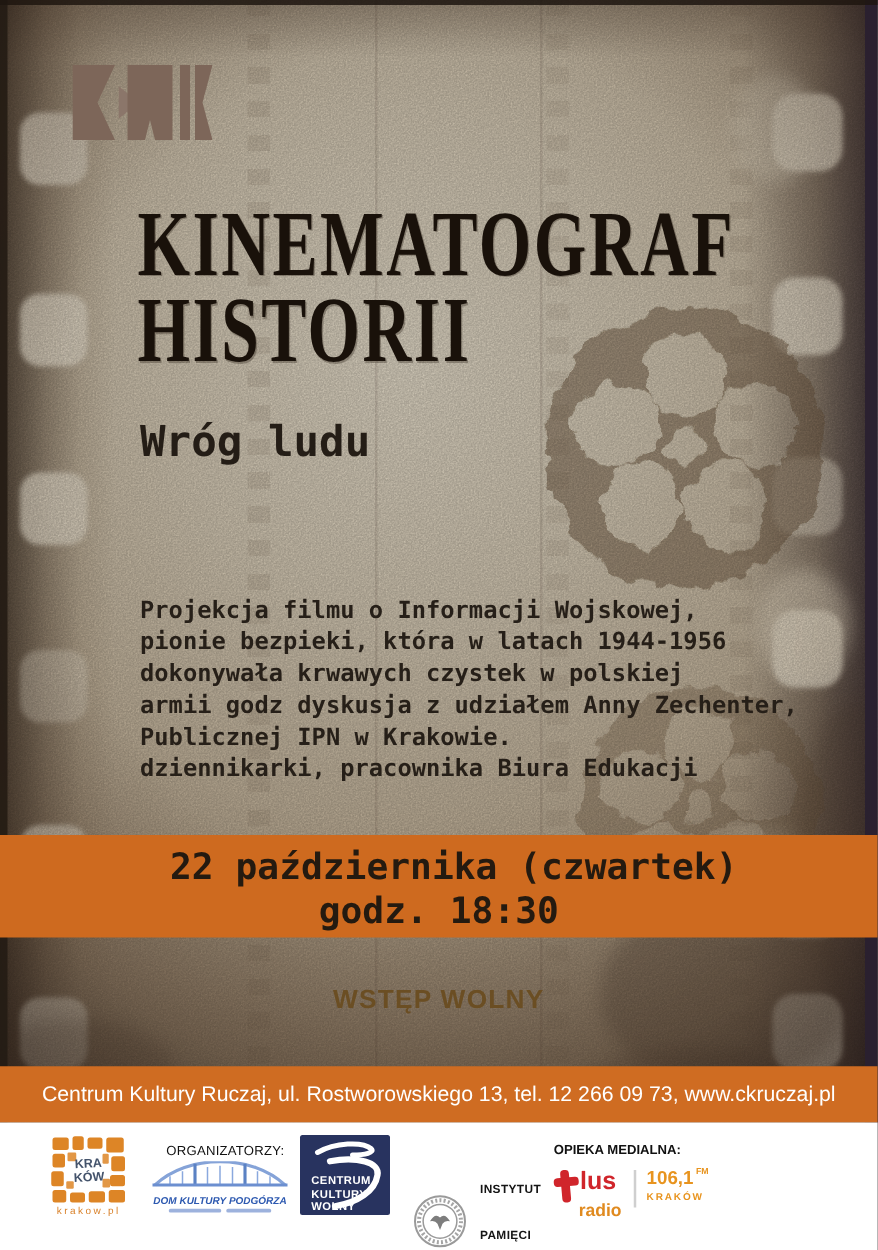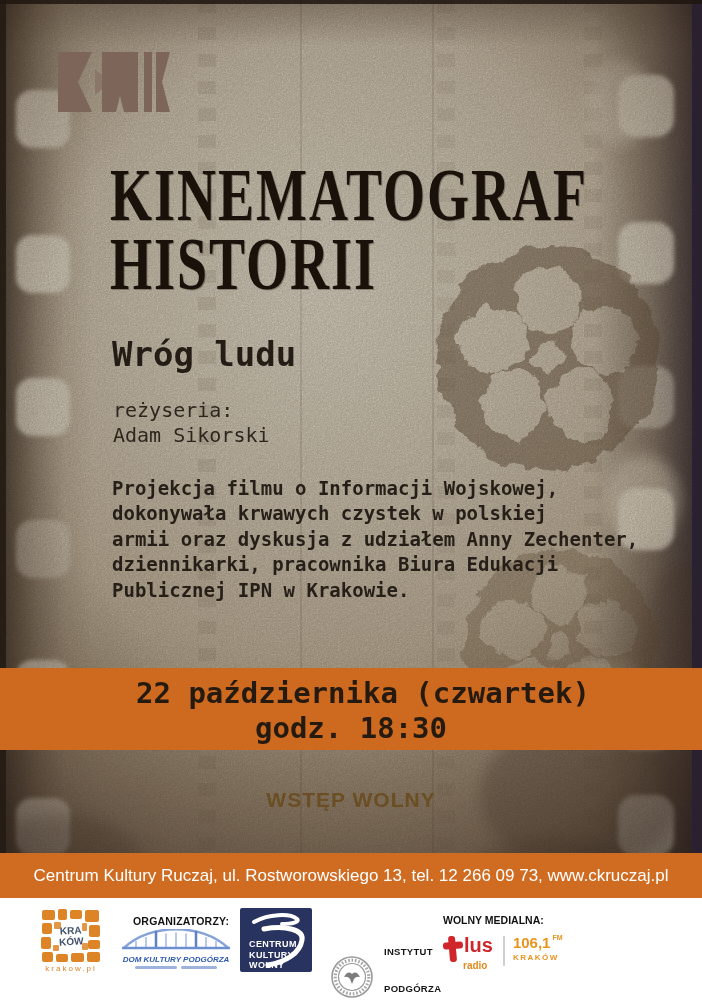--- a/index.html
+++ b/index.html
@@ -47,38 +47,38 @@
   .admission{position:absolute;left:0;top:788px;width:702px;text-align:center;
     font-weight:bold;font-size:21px;letter-spacing:1px;color:#6b4e23;}
   .address{position:absolute;left:0;top:853px;width:702px;height:45px;background:#cf6c22;
     color:#fff;font-size:17px;line-height:45px;text-align:center;white-space:nowrap;}
 
   
   .footer{position:absolute;left:0;top:898px;width:702px;height:102px;background:#fff;}
   .kr-logo{position:absolute;left:40px;top:10px;}
   .kr-url{position:absolute;left:34px;top:66px;width:74px;text-align:center;font-size:8px;
     font-weight:normal;letter-spacing:2px;color:#d9822b;}
-  .org-label{position:absolute;left:133px;top:17px;font-size:10.5px;font-weight:bold;color:#111;letter-spacing:.2px;}
+  .org-label{position:absolute;left:133px;top:17px;font-size:10.5px;font-weight:normal;color:#111;letter-spacing:.2px;}
   .dkp{position:absolute;left:120px;top:31px;width:112px;text-align:center;}
   .dkp-name{font-size:8px;font-weight:bold;font-style:italic;color:#2d59b0;white-space:nowrap;margin-top:0;}
   .dkp-contact{display:flex;gap:4px;justify-content:center;margin-top:2px;}
   .dkp-contact span{display:block;height:3px;border-radius:2px;background:#9db2dd;}
   .ckr{position:absolute;left:240px;top:10px;width:72px;height:64px;background:#28335f;border-radius:2px;}
   .ckr-text{position:absolute;left:9px;top:31px;color:#fff;font-size:9px;font-weight:bold;
     line-height:10.5px;letter-spacing:.4px;}
   .ipn{position:absolute;left:330px;top:24px;display:flex;align-items:center;gap:10px;}
   .ipn-text div{font-size:9.5px;font-weight:bold;line-height:12.5px;color:#151515;letter-spacing:.3px;margin-top:24px;}
   .media-label{position:absolute;left:443px;top:16px;font-size:10.5px;font-weight:bold;color:#111;}
   .plus{position:absolute;left:443px;top:36px;display:flex;align-items:flex-start;}
   .plus-row{display:flex;align-items:flex-start;}
   .plus-cross{position:relative;width:20px;height:27px;margin-top:2px;display:inline-block;}
   .plus-cross::before{content:"";position:absolute;left:6px;top:0;width:7px;height:26px;background:#d0252b;border-radius:3px;transform:rotate(-5deg);}
   .plus-cross::after{content:"";position:absolute;left:0;top:6px;width:20px;height:7px;background:#d0252b;border-radius:3px;transform:rotate(-5deg);}
   .plus-name{font-size:20px;font-weight:bold;color:#d0252b;line-height:22px;margin-left:1px;}
-  .plus-sub{font-size:10px;font-weight:bold;color:#e08a1f;margin:-3px 0 0 20px;}
+  .plus-sub{font-size:14px;font-weight:bold;color:#e08a1f;margin:-3px 0 0 20px;}
   .plus-div{width:2px;height:30px;background:#cfcfcf;margin:2px 8px 0 10px;}
   .freq-num{font-size:15px;font-weight:bold;color:#e8941f;margin-top:10px;}
   .fm{font-size:7px;font-weight:bold;color:#e8941f;margin-left:2px;vertical-align:top;}
   .city{font-size:8px;font-weight:bold;letter-spacing:1.5px;color:#e8941f;margin-top:1px;}
 </style>
 </head>
 <body>
 
 <div class="poster">
 
@@ -155,30 +155,27 @@
       <path d="M44,0 H80 V60 H66 L62,44 L58,60 H44 Z"></path>
       <path d="M86,0 H94 V60 H86 Z"></path>
       <path d="M98,0 H112 L104,30 L112,60 H98 Z"></path>
     </g>
   </svg>
 
   <div class="title-line t1">KINEMATOGRAF</div>
   <div class="title-line t2">HISTORII</div>
 
   <div class="film-title">Wróg ludu</div>
-  <div class="director">
-    <div>reżyseria:</div>
-    <div>Adam Sikorski</div>
-  </div>
   <div class="desc">
     <div>Projekcja filmu o Informacji Wojskowej,</div>
+    <div>pionie bezpieki, która w latach 1944-1956</div>
     <div>dokonywała krwawych czystek w polskiej</div>
-    <div>armii oraz dyskusja z udziałem Anny Zechenter,</div>
+    <div>armii godz dyskusja z udziałem Anny Zechenter,</div>
+    <div>Publicznej IPN w Krakowie.</div>
     <div>dziennikarki, pracownika Biura Edukacji</div>
-    <div>Publicznej IPN w Krakowie.</div>
   </div>
 
   <div class="banner">
     <div class="l1">22 października (czwartek)</div>
     <div class="l2">godz. 18:30</div>
   </div>
 
   <div class="admission">WSTĘP WOLNY</div>
 
   <div class="address">Centrum Kultury Ruczaj, ul. Rostworowskiego 13, tel. 12 266 09 73, www.ckruczaj.pl</div>
@@ -240,26 +237,26 @@
 
     <div class="ipn">
       <svg width="44" height="44" viewBox="0 0 44 44">
         <circle cx="22" cy="22" r="20" fill="none" stroke="#9a9a9a" stroke-width="1.6"></circle>
         <circle cx="22" cy="22" r="13.5" fill="none" stroke="#9a9a9a" stroke-width="1.2"></circle>
         <circle cx="22" cy="22" r="16.8" fill="none" stroke="#8f8f8f" stroke-width="3.2" stroke-dasharray="1.6,1.8" opacity=".8"></circle>
         <path d="M14,22 Q18,15 22,19 Q26,15 30,22 Q26,21 24,24 L22,29 L20,24 Q18,21 14,22 Z" fill="#7d7d7d"></path>
       </svg>
       <div class="ipn-text">
         <div>INSTYTUT</div>
-        <div>PODGÓRZA</div>
+        <div>PAMIĘCI</div>
         <div>NARODOWEJ</div>
       </div>
     </div>
 
-    <div class="media-label">WOLNY MEDIALNA:</div>
+    <div class="media-label">OPIEKA MEDIALNA:</div>
     <div class="plus">
       <div class="plus-left">
         <div class="plus-row">
           <span class="plus-cross"></span>
           <span class="plus-name">lus</span>
         </div>
         <div class="plus-sub">radio</div>
       </div>
       <div class="plus-div"></div>
       <div class="plus-right">

